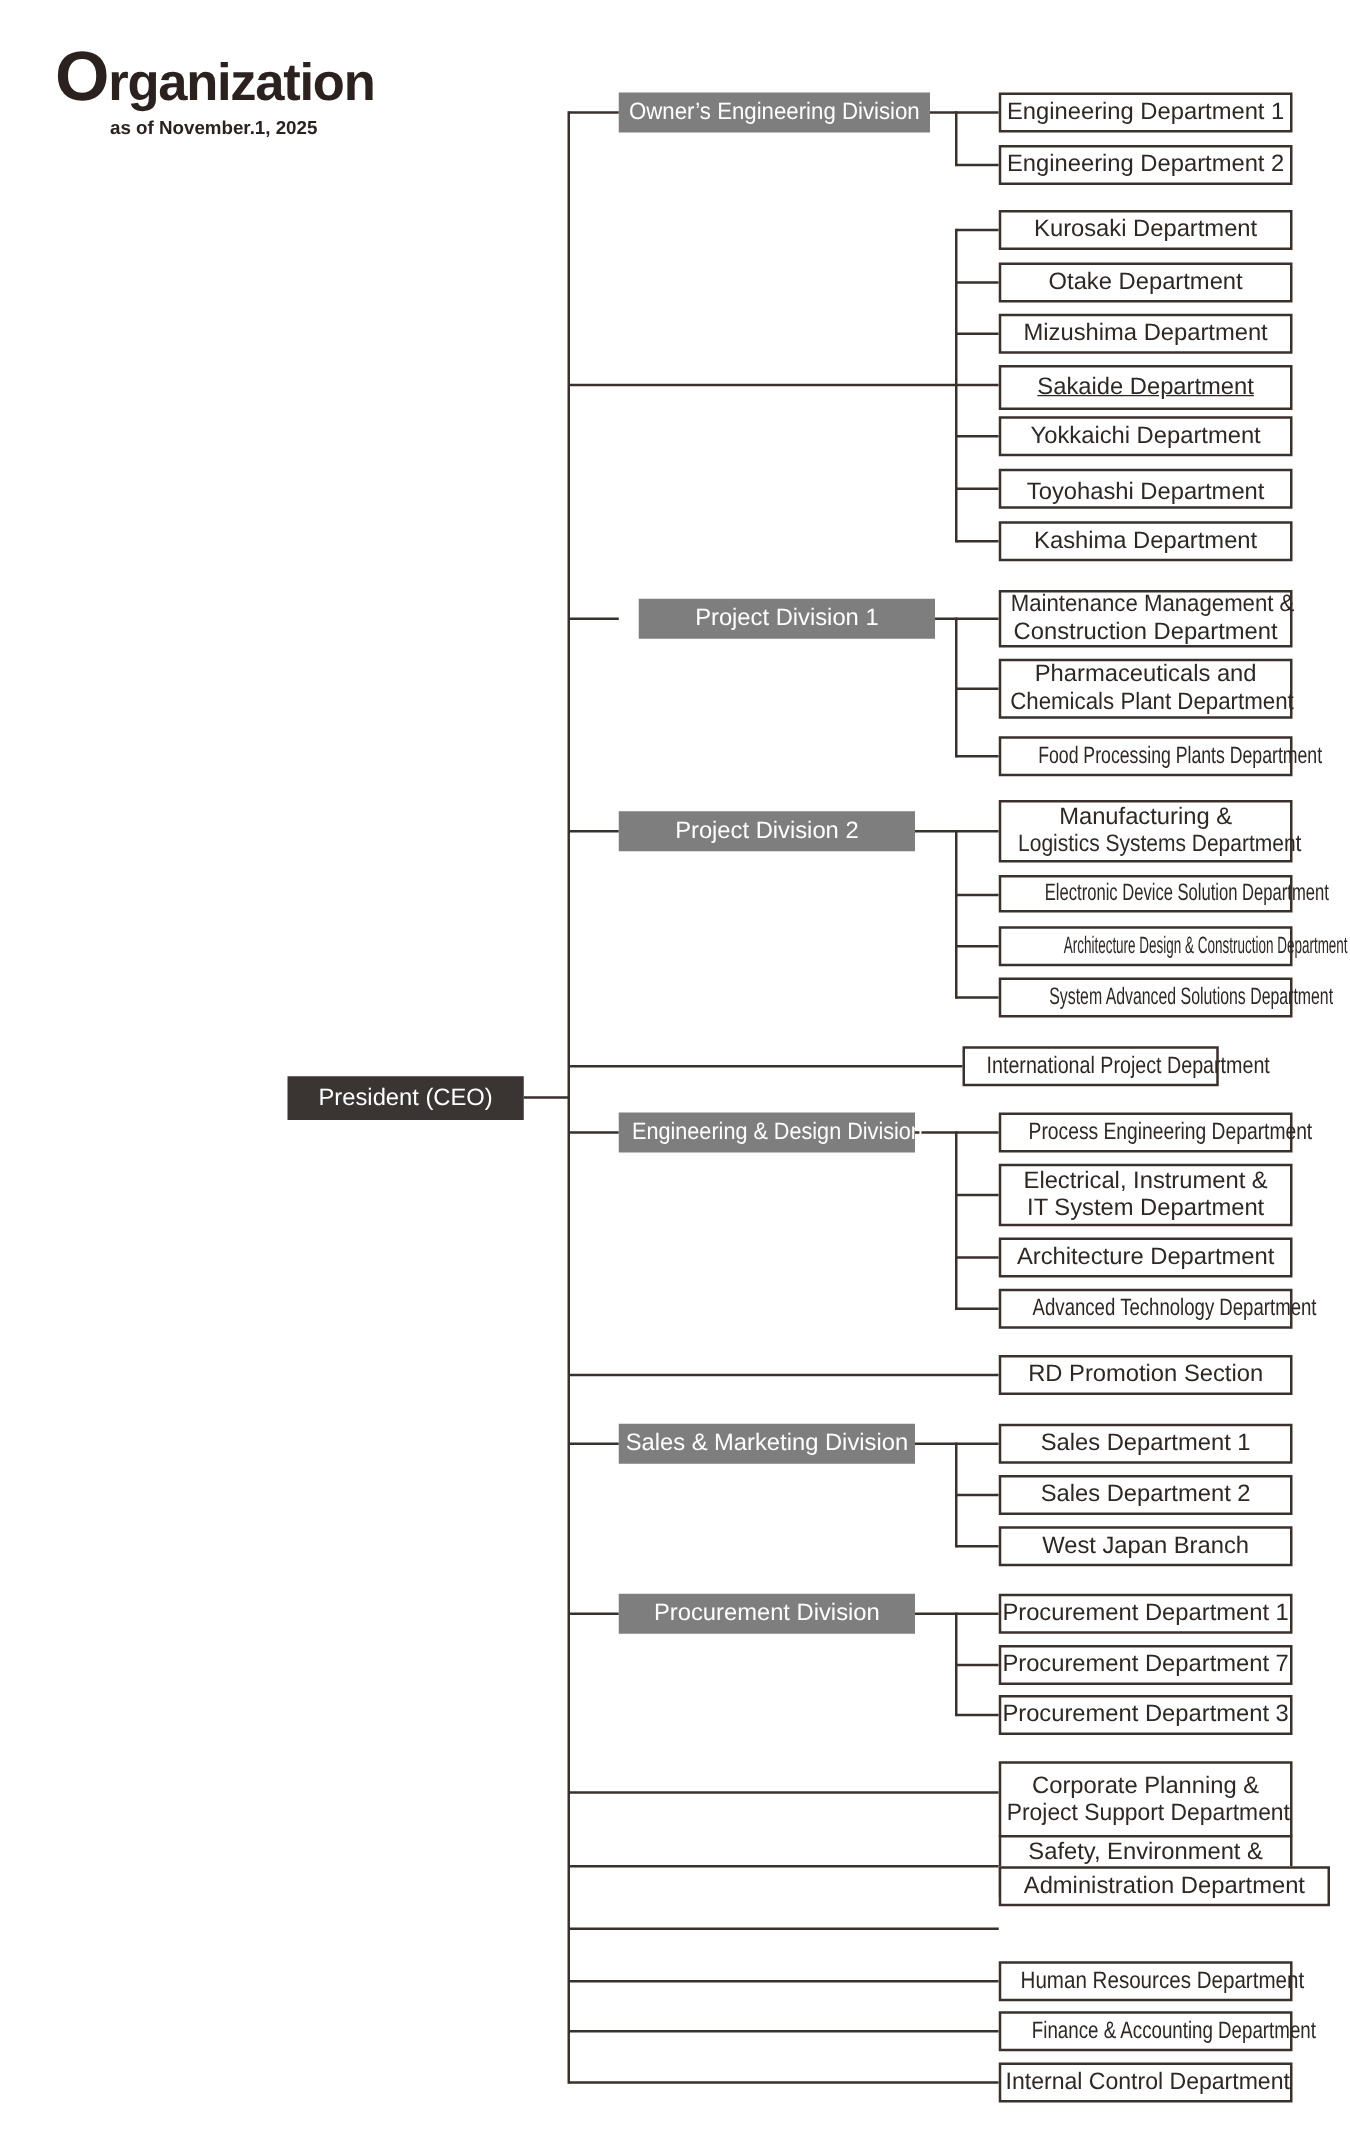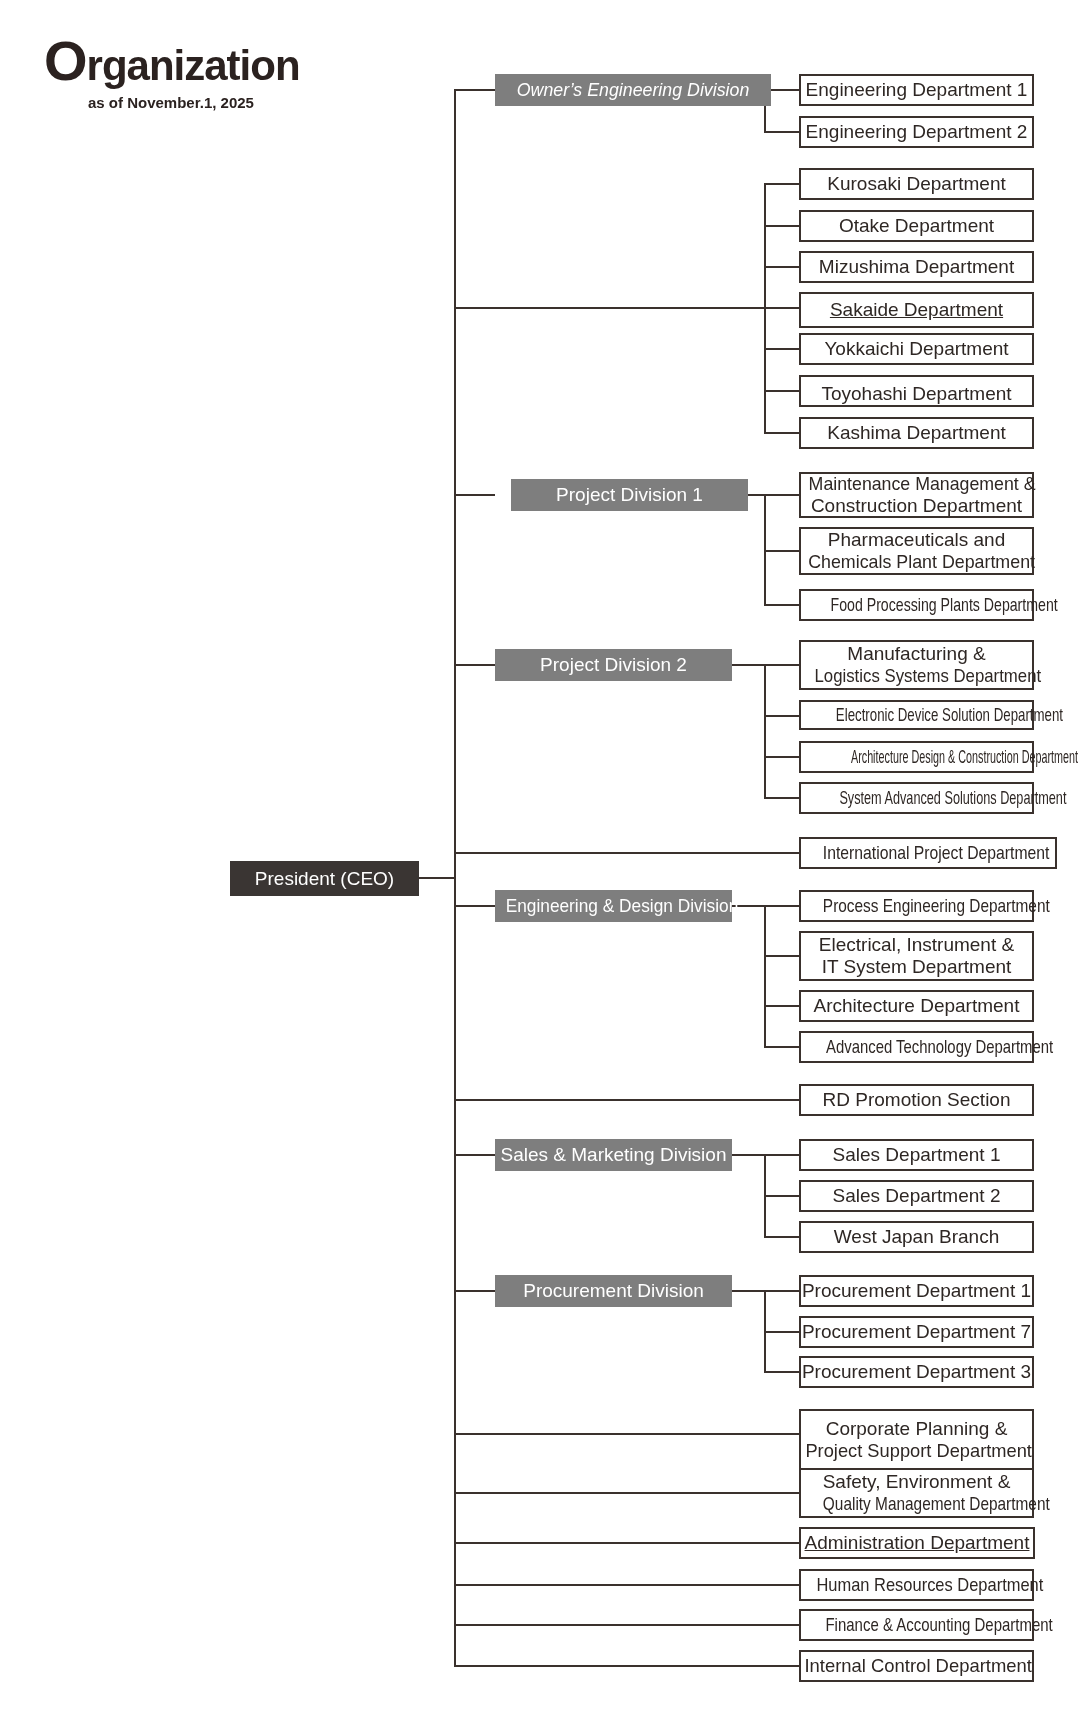--- a/index.html
+++ b/index.html
@@ -79,21 +79,21 @@
       <div class="line" style="left: 765px; top: 1371px; width: 34px; height: 2px;"></div>
       <div class="line" style="left: 455px; top: 1433px; width: 344px; height: 2px;"></div>
       <div class="line" style="left: 455px; top: 1492px; width: 344px; height: 2px;"></div>
       <div class="line" style="left: 455px; top: 1542px; width: 344px; height: 2px;"></div>
       <div class="line" style="left: 455px; top: 1584px; width: 344px; height: 2px;"></div>
       <div class="line" style="left: 455px; top: 1624px; width: 344px; height: 2px;"></div>
       <div class="line" style="left: 455px; top: 1665px; width: 344px; height: 2px;"></div>
       <div class="box president" style="left: 230px; top: 861px; width: 189px; height: 35px;">
         <div class="lbl">President (CEO)</div>
       </div>
-      <div class="box division" style="left: 495px; top: 74px; width: 276px; height: 32px; font-style: italic;">
+      <div class="box division" style="left: 495px; top: 74px; width: 249px; height: 32px;">
         <div class="lbl" style="transform: scaleX(0.935743);">Owner’s Engineering Division</div>
       </div>
       <div class="box division" style="left: 495px; top: 479px; width: 237px; height: 32px; margin-left: 16px;">
         <div class="lbl">Project Division 1</div>
       </div>
       <div class="box division" style="left: 495px; top: 649px; width: 237px; height: 32px;">
         <div class="lbl">Project Division 2</div>
       </div>
       <div class="box division" style="left: 495px; top: 890px; width: 237px; height: 32px;">
         <div class="lbl" style="transform: scaleX(0.910156);">Engineering &amp; Design Division</div>
@@ -154,21 +154,21 @@
       </div>
       <div class="box dept" style="left: 799px; top: 700px; width: 235px; height: 30px;">
         <div class="lbl" style="transform: scaleX(0.698462);">Electronic Device Solution Department</div>
       </div>
       <div class="box dept" style="left: 799px; top: 741px; width: 235px; height: 32px;">
         <div class="lbl" style="transform: scaleX(0.5675);">Architecture Design &amp; Construction Department</div>
       </div>
       <div class="box dept" style="left: 799px; top: 782px; width: 235px; height: 32px;">
         <div class="lbl" style="transform: scaleX(0.667647);">System Advanced Solutions Department</div>
       </div>
-      <div class="box dept" style="left: 799px; top: 837px; width: 258px; height: 32px;">
+      <div class="box dept" style="left: 770px; top: 837px; width: 205px; height: 32px;">
         <div class="lbl" style="transform: scaleX(0.828467);">International Project Department</div>
       </div>
       <div class="box dept" style="left: 799px; top: 890px; width: 235px; height: 32px;">
         <div class="lbl" style="transform: scaleX(0.810714);">Process Engineering Department</div>
       </div>
       <div class="box dept" style="left: 799px; top: 931px; width: 235px; height: 50px;">
         <div class="lbl">
           <div class="ln">Electrical, Instrument &amp;</div>
           <div class="ln">IT System Department</div>
         </div>
@@ -205,21 +205,21 @@
           <div class="ln">Corporate Planning &amp;</div>
           <div class="ln" style="transform: scaleX(0.961864);">Project Support Department</div>
         </div>
       </div>
       <div class="box dept" style="left: 799px; top: 1468px; width: 235px; height: 50px;">
         <div class="lbl">
           <div class="ln">Safety, Environment &amp;</div>
           <div class="ln" style="transform: scaleX(0.810714);">Quality Management Department</div>
         </div>
       </div>
-      <div class="box dept" style="left: 799px; top: 1527px; width: 236px; height: 32px; text-decoration: underline;">
+      <div class="box dept" style="left: 799px; top: 1493px; width: 265px; height: 32px;">
         <div class="lbl">Administration Department</div>
       </div>
       <div class="box dept" style="left: 799px; top: 1569px; width: 235px; height: 32px;">
         <div class="lbl" style="transform: scaleX(0.866412);">Human Resources Department</div>
       </div>
       <div class="box dept" style="left: 799px; top: 1609px; width: 235px; height: 32px;">
         <div class="lbl" style="transform: scaleX(0.788194);">Finance &amp; Accounting Department</div>
       </div>
       <div class="box dept" style="left: 799px; top: 1650px; width: 235px; height: 32px;">
         <div class="lbl" style="transform: scaleX(0.970085);">Internal Control Department</div>

